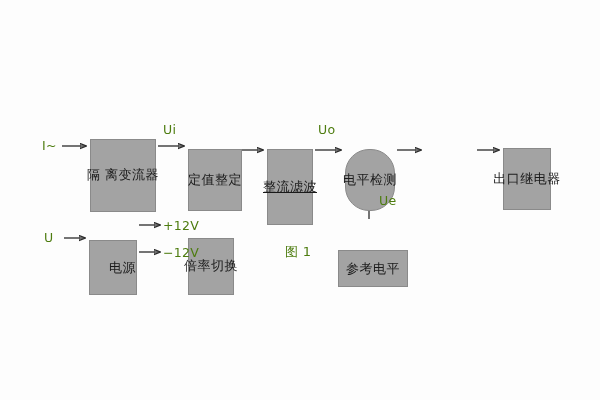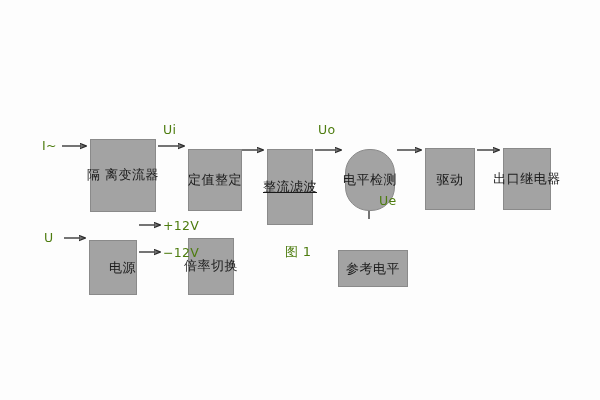--- a/index.html
+++ b/index.html
@@ -116,23 +116,20 @@
   <div class="box" style="left:267px; top:120px; width:46px; height:76px;text-decoration:underline;">
     <span class="line">整流</span>
     <span class="line">滤波</span>
   </div>
 
   <div class="box" style="left:345px; top:120px; width:50px; height:62px;border-radius:24px;">
     <span class="line">电平</span>
     <span class="line">检测</span>
   </div>
 
-  <div class="box one-line" style="left:425px; top:119px; width:50px; height:62px;">
-    <span class="line">驱动</span>
-  </div>
 
   <div class="box" style="left:503px; top:119px; width:48px; height:62px;">
     <span class="line">出口</span>
     <span class="line">继电器</span>
   </div>
 
   <div class="box one-line" style="left:89px; top:211px; width:48px; height:55px;justify-content:flex-end;">
     <span class="line">电源</span>
   </div>
 

